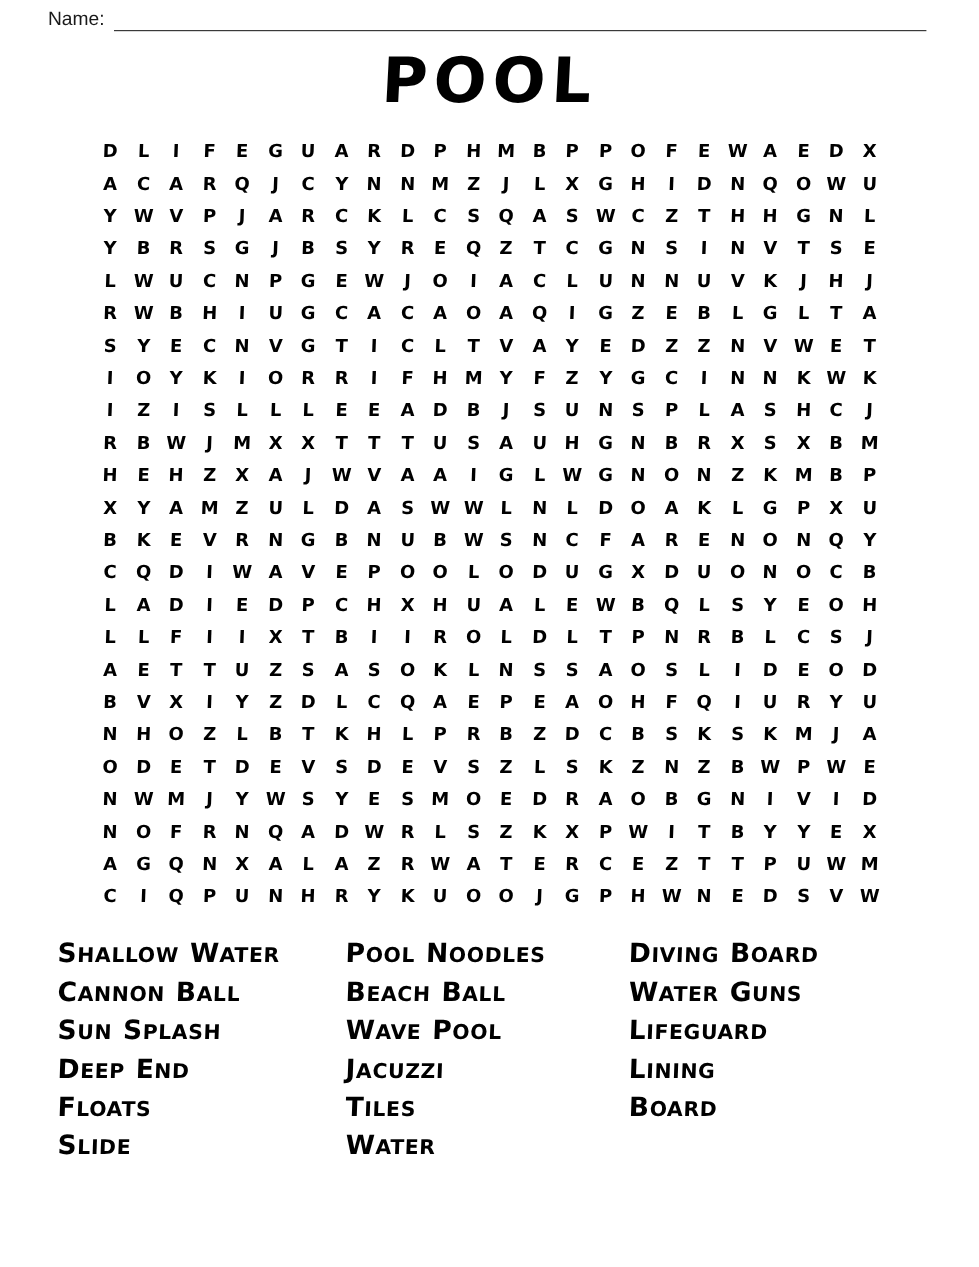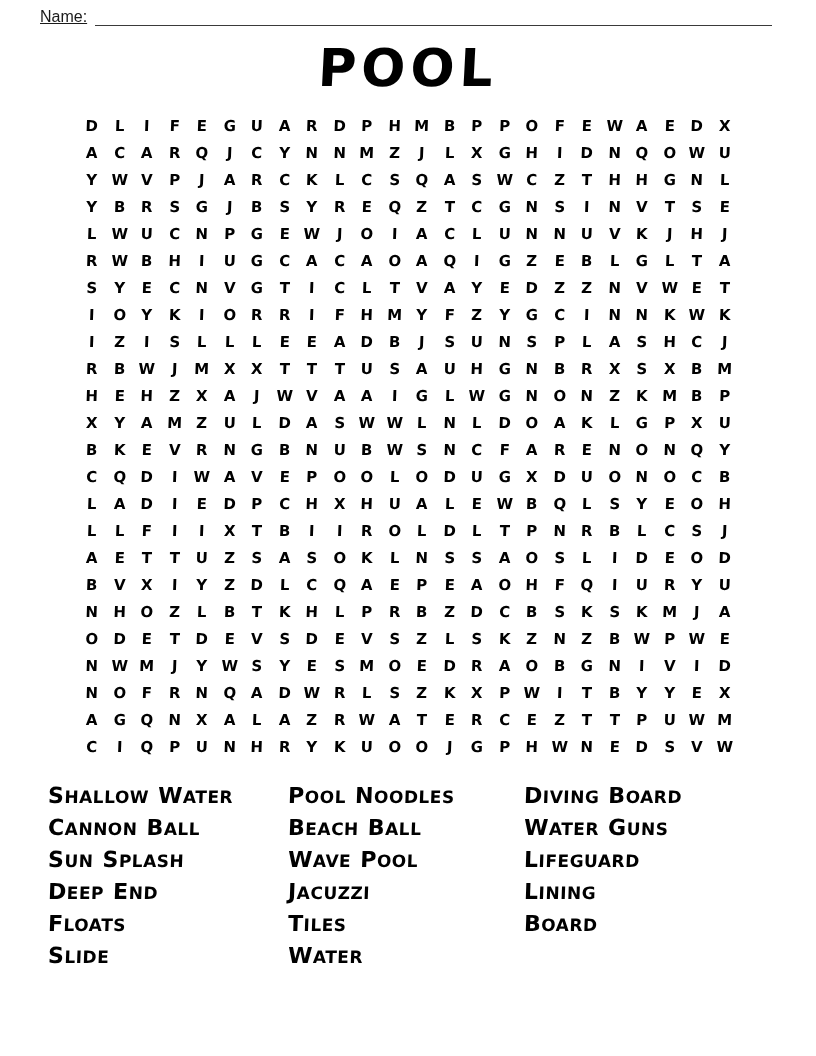--- a/index.html
+++ b/index.html
@@ -15,21 +15,20 @@
   
   .name-row {
     display: flex; align-items: flex-end;
     padding: 4px 44px 0 40px;
     height: 22px;
   }
   .name-label {
     font-family: "Liberation Sans", sans-serif;
     font-size: 16px; color: #1a1a1a;
     white-space: nowrap;
-    text-decoration: underline;
   }
   .name-line {
     flex: 1;
     border-bottom: 1.5px solid #3a3a3a;
     margin-left: 8px;
     height: 18px;
   }
 
   
   .title {

